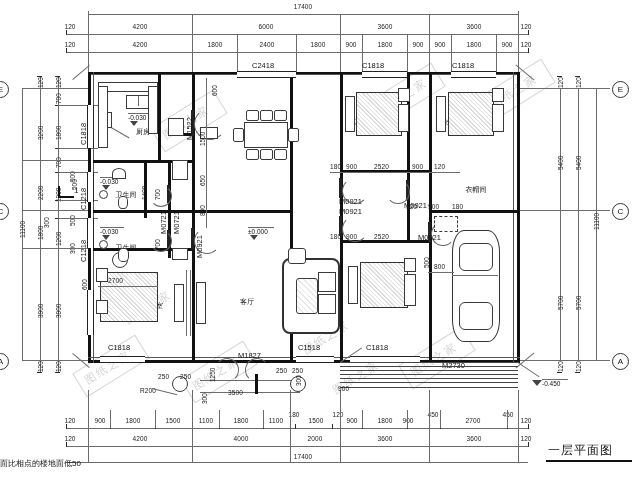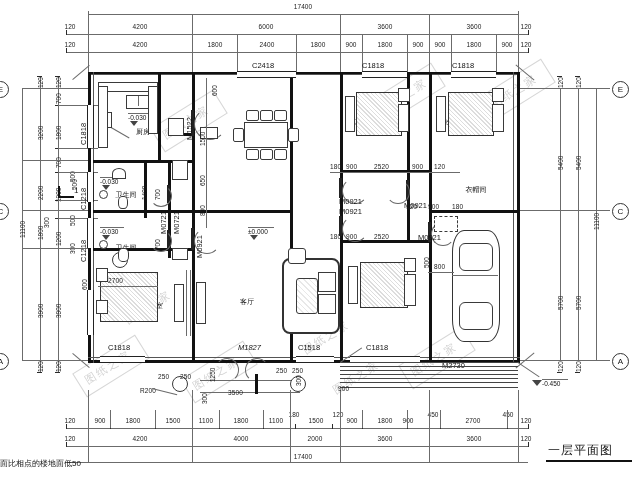--- a/index.html
+++ b/index.html
@@ -404,21 +404,21 @@
   <div class="code" style="left:339px;top:208px;">M0921</div>
 
   <div class="leaf" style="left:406px;top:180px;width:3px;height:20px;"></div>
   <div class="door-arc" style="left:386px;top:180px;width:22px;height:22px;border-color:transparent;border-right-color:#666;border-bottom-color:#666;"></div>
   <div class="code" style="left:404px;top:202px;">M0921</div>
 
   <div class="leaf" style="left:428px;top:222px;width:3px;height:20px;"></div>
   <div class="door-arc" style="left:431px;top:222px;width:22px;height:22px;border-color:transparent;border-left-color:#666;border-bottom-color:#666;"></div>
   <div class="code" style="left:418px;top:234px;">M0921</div>
 
-  <div class="code" style="left:238px;top:344px;font-style:italic;">M1827</div>
+  <div class="code" style="left:238px;top:352px;">M1827</div>
   <div class="door-arc" style="left:215px;top:358px;width:22px;height:22px;border-color:transparent;border-top-color:#666;border-right-color:#666;"></div>
   <div class="door-arc" style="left:245px;top:358px;width:22px;height:22px;border-color:transparent;border-top-color:#666;border-left-color:#666;"></div>
 
   <div class="code" style="left:442px;top:362px;">M2730</div>
 
   <div class="room" style="left:128px;top:128px;width:30px;">厨房</div>
   <div class="room" style="left:250px;top:138px;width:30px;">餐厅</div>
   <div class="room" style="left:106px;top:191px;width:40px;">卫生间</div>
   <div class="room" style="left:106px;top:244px;width:40px;">卫生间</div>
   <div class="room" style="left:141px;top:302px;width:30px;">卧室</div>

